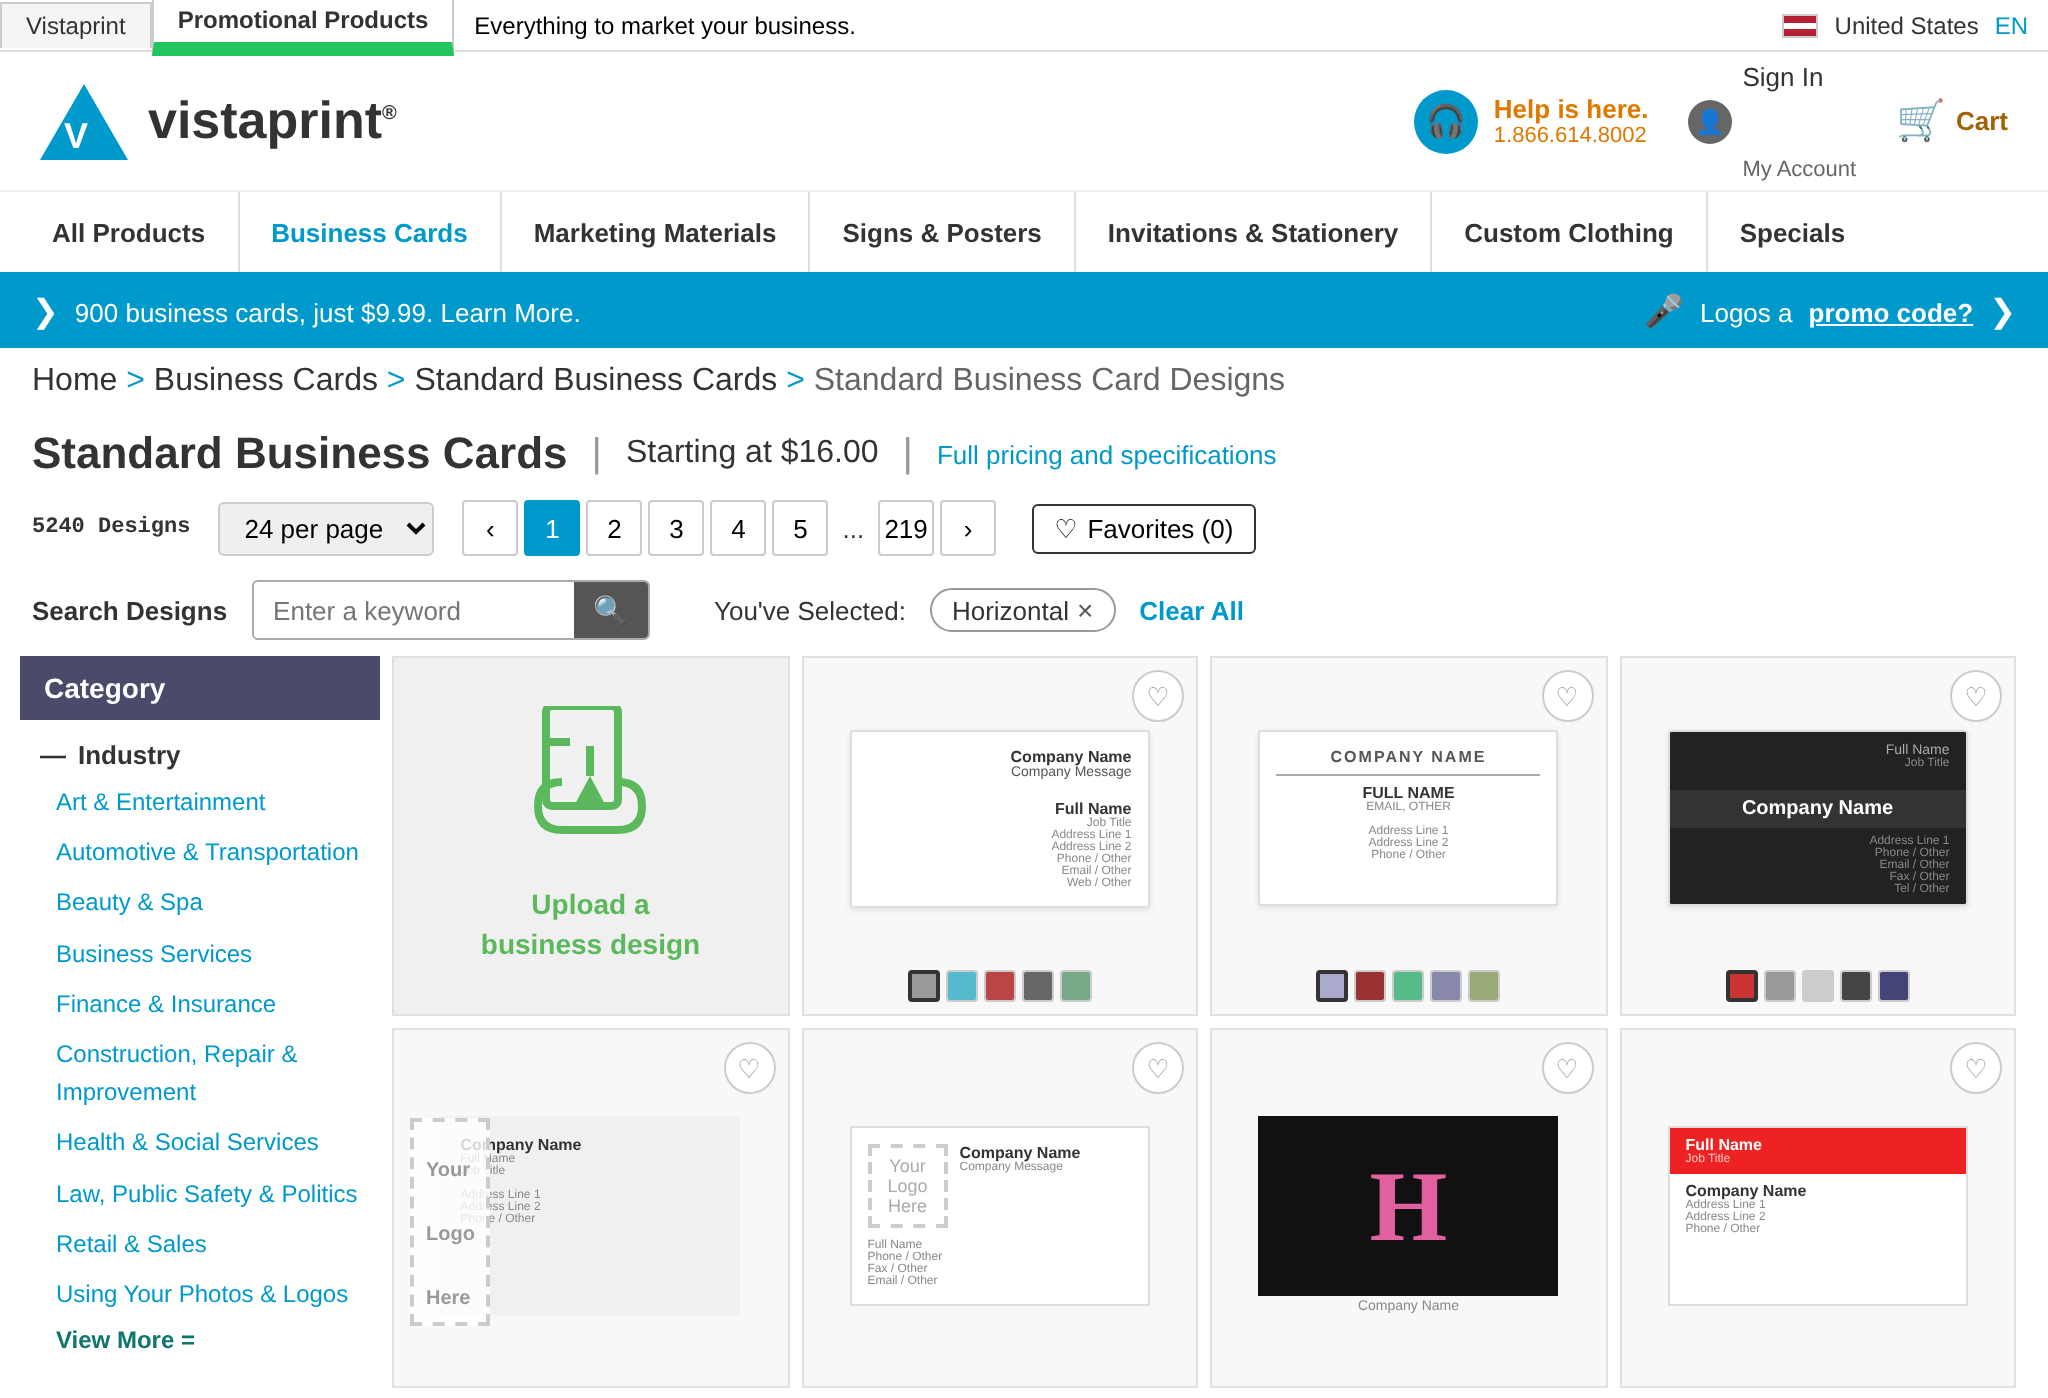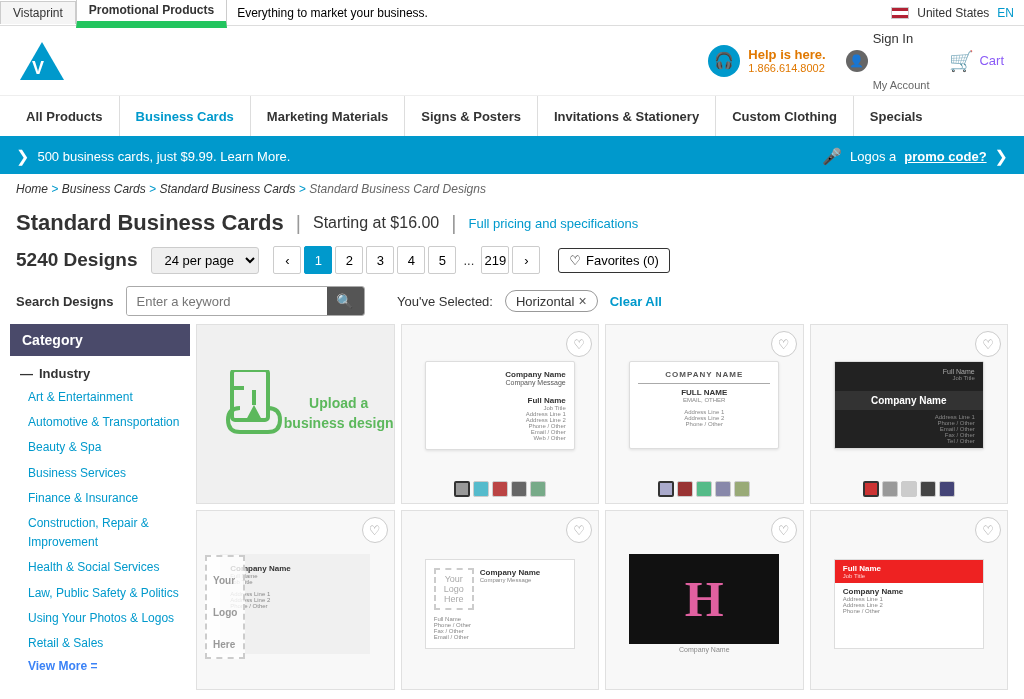--- a/index.html
+++ b/index.html
@@ -39,70 +39,70 @@
     
     .promo-bar { background: #0099cc; color: white; height: 36px; display: flex; align-items: center; padding: 0 16px; font-size: 13px; }
     .promo-left { display: flex; align-items: center; gap: 8px; flex: 1; }
     .promo-chevron { font-size: 16px; }
     .promo-right { display: flex; align-items: center; gap: 8px; }
     .mic-icon { color: white; font-size: 16px; }
     .promo-code-link { color: white; text-decoration: underline; font-weight: bold; }
     .promo-right-chevron { font-size: 16px; }
 
     
-    .breadcrumb { padding: 8px 16px; font-size: 12px; color: #0099cc; font-style: italic; }
+    .breadcrumb { padding: 8px 16px; font-size: 16px; color: #0099cc; }
     .breadcrumb span { color: #333; }
 
     
     .page-title-bar { display: flex; align-items: center; padding: 6px 16px 4px; gap: 12px; flex-wrap: wrap; }
     .page-title { font-size: 22px; font-weight: bold; color: #333; }
     .title-divider { color: #999; font-size: 20px; }
     .starting-price { font-size: 16px; color: #333; }
     .full-pricing-link { color: #0099cc; font-size: 13px; cursor: pointer; }
 
     
     .results-bar { display: flex; align-items: center; padding: 6px 16px 8px; gap: 10px; }
-    .results-count { font-size: 19px; font-weight: bold; margin-right: 4px; }
+    .results-count { font-size: 11px; font-weight: bold; margin-right: 4px; font-family: Liberation Mono, monospace; }
     .per-page-select { border: 1px solid #ccc; padding: 4px 8px; font-size: 13px; border-radius: 3px; cursor: pointer; }
     .pagination { display: flex; align-items: center; gap: 3px; margin-left: 4px; }
     .page-btn { width: 28px; height: 28px; border: 1px solid #ccc; background: #fff; font-size: 13px; cursor: pointer; display: flex; align-items: center; justify-content: center; border-radius: 2px; }
     .page-btn.active { background: #0099cc; color: white; border-color: #0099cc; }
     .page-dots { padding: 0 4px; }
     .favorites-btn { display: flex; align-items: center; gap: 5px; border: 1px solid #333; padding: 4px 10px; border-radius: 3px; cursor: pointer; font-size: 13px; margin-left: 8px; background: #fff; }
 
     
     .search-filter-bar { display: flex; align-items: center; padding: 4px 16px 8px; gap: 12px; }
     .search-label { font-size: 13px; font-weight: bold; }
-    .search-input-wrap { display: flex; align-items: center; border: 1px solid #aaa; border-radius: 3px; overflow: hidden; gap: 40px; }
+    .search-input-wrap { display: flex; align-items: center; border: 1px solid #aaa; border-radius: 3px; overflow: hidden; }
     .search-input { border: none; outline: none; padding: 6px 10px; font-size: 13px; width: 160px; color: #999; }
     .search-btn { background: #555; color: white; border: none; padding: 6px 10px; cursor: pointer; font-size: 14px; }
     .selected-label { font-size: 13px; color: #333; margin-left: 20px; }
     .filter-tag { display: flex; align-items: center; gap: 4px; border: 1px solid #999; border-radius: 12px; padding: 2px 10px; font-size: 13px; background: #fff; }
     .filter-tag-x { cursor: pointer; color: #555; font-size: 14px; }
     .clear-all { color: #0099cc; font-size: 13px; cursor: pointer; font-weight: bold; }
 
     
     .main-content { display: flex; padding: 0 10px 0 0; }
 
     
     .sidebar { width: 190px; min-width: 190px; padding: 0 0 20px 10px; }
     .sidebar-category-header { background: #4a4a6a; color: white; padding: 8px 12px; font-size: 14px; font-weight: bold; }
     .sidebar-section { padding: 6px 0; }
     .sidebar-section-title { display: flex; align-items: center; gap: 6px; font-weight: bold; font-size: 13px; padding: 4px 10px; cursor: pointer; }
     .sidebar-section-title .minus { color: #333; font-weight: bold; }
     .sidebar-link { display: block; padding: 3px 10px 3px 18px; font-size: 12px; color: #0099cc; cursor: pointer; line-height: 1.6; }
-    .view-more { display: block; padding: 3px 10px 3px 18px; font-size: 12px; color: #3b82f6; cursor: pointer; font-weight: bold; }
+    .view-more { display: block; padding: 3px 10px 3px 18px; font-size: 12px; color: #0f766e; cursor: pointer; font-weight: bold; }
 
     
     .product-grid { flex: 1; display: grid; grid-template-columns: repeat(4, 1fr); gap: 6px; padding: 0 6px; align-content: start; }
     .product-card { border: 1px solid #e0e0e0; background: #f8f8f8; position: relative; cursor: pointer; display: flex; flex-direction: column; align-items: center; min-height: 180px; overflow: hidden; }
     .heart-btn { position: absolute; top: 6px; right: 6px; background: none; border: 1px solid #ccc; border-radius: 50%; width: 26px; height: 26px; display: flex; align-items: center; justify-content: center; cursor: pointer; font-size: 13px; color: #999; background: white; z-index: 2; }
 
     
-    .upload-card { background: #f0f0f0; display: flex; flex-direction: row; align-items: center; justify-content: flex-end; min-height: 180px; }
+    .upload-card { background: #f0f0f0; display: flex; flex-direction: column; align-items: center; justify-content: center; min-height: 180px; }
     .upload-icon { color: #5cb85c; font-size: 48px; margin-bottom: 8px; }
     .upload-text { color: #5cb85c; font-size: 14px; font-weight: bold; text-align: center; line-height: 1.4; }
 
     
     .card-preview-wrap { padding: 16px 8px 8px; flex: 1; display: flex; flex-direction: column; align-items: center; justify-content: center; width: 100%; }
     .biz-card { background: white; border: 1px solid #ddd; border-radius: 2px; box-shadow: 0 1px 3px rgba(0,0,0,0.1); width: 150px; min-height: 88px; padding: 8px; display: flex; flex-direction: column; font-size: 7px; color: #555; }
     .biz-card.dark { background: #222; color: #ccc; }
 
     .color-swatches { display: flex; gap: 3px; padding: 4px 0 6px; }
     .swatch { width: 16px; height: 16px; border-radius: 2px; border: 1px solid #ccc; cursor: pointer; }
@@ -119,57 +119,60 @@
     <span>United States</span>
     <span style="color:#0099cc;">EN</span>
   </div>
 </div>
 
 <div class="header">
   <div class="logo-area">
     <div class="logo-triangle">
       <span class="logo-v">V</span>
     </div>
+    <span class="logo-text" style="margin-left:6px;">
+      <span>vistaprint</span><sup>®</sup>
+    </span>
   </div>
   <div class="header-right">
     <div class="help-box">
       <div class="headset-icon">🎧</div>
       <div class="help-text">
         <div class="help-main">Help is here.</div>
         <div class="help-num">1.866.614.8002</div>
       </div>
     </div>
     <div class="sign-in-box">
       <div class="person-icon">👤</div>
       <div>
         <div>Sign In</div>
         <div style="font-size:11px;color:#666;margin-top:33px;">My Account</div>
       </div>
     </div>
     <div class="cart-box">
       <span class="cart-icon">🛒</span>
-      <span style="color:#8b5cf6;font-weight:normal;">Cart</span>
+      <span style="color:#a16207;font-weight:bold;">Cart</span>
     </div>
   </div>
 </div>
 
 <nav class="nav">
   <div class="nav-item">All Products</div>
   <div class="nav-item" style="color:#0099cc;">Business Cards</div>
   <div class="nav-item">Marketing Materials</div>
   <div class="nav-item">Signs &amp; Posters</div>
   <div class="nav-item">Invitations &amp; Stationery</div>
   <div class="nav-item">Custom Clothing</div>
   <div class="nav-item">Specials</div>
 </nav>
 
 <div class="promo-bar">
   <div class="promo-left">
     <span class="promo-chevron">❯</span>
-    <span>500 business cards, just $9.99. Learn More.</span>
+    <span>900 business cards, just $9.99. Learn More.</span>
   </div>
   <div class="promo-right">
     <span class="mic-icon">🎤</span>
     <span>Logos a</span>
     <span class="promo-code-link">promo code?</span>
     <span class="promo-right-chevron">❯</span>
   </div>
 </div>
 
 <div class="breadcrumb">
@@ -233,22 +236,22 @@
         <span>Industry</span>
       </div>
       <a class="sidebar-link">Art &amp; Entertainment</a>
       <a class="sidebar-link">Automotive &amp; Transportation</a>
       <a class="sidebar-link">Beauty &amp; Spa</a>
       <a class="sidebar-link">Business Services</a>
       <a class="sidebar-link">Finance &amp; Insurance</a>
       <a class="sidebar-link">Construction, Repair &amp; Improvement</a>
       <a class="sidebar-link">Health &amp; Social Services</a>
       <a class="sidebar-link">Law, Public Safety &amp; Politics</a>
+      <a class="sidebar-link">Retail &amp; Sales</a>
       <a class="sidebar-link">Using Your Photos &amp; Logos</a>
-      <a class="sidebar-link">Retail &amp; Sales</a>
       <a class="view-more">View More =</a>
     </div>
   </div>
 
   <div class="product-grid">
 
     <div class="product-card upload-card">
       <div class="upload-icon">
         <svg width="60" height="70" viewBox="0 0 60 70">
           <rect x="8" y="0" width="36" height="50" rx="3" fill="none" stroke="#5cb85c" stroke-width="4"></rect>

